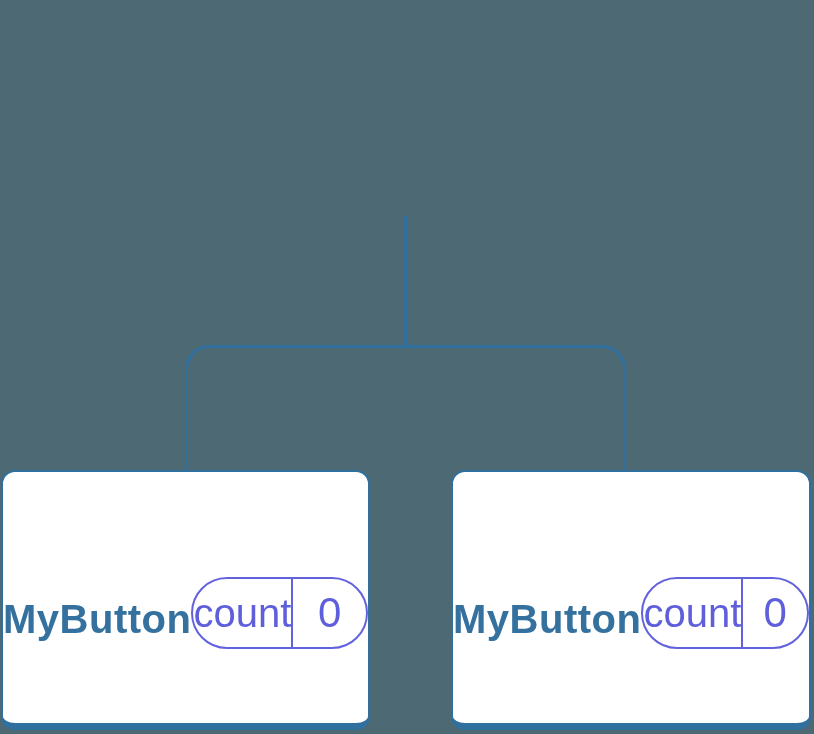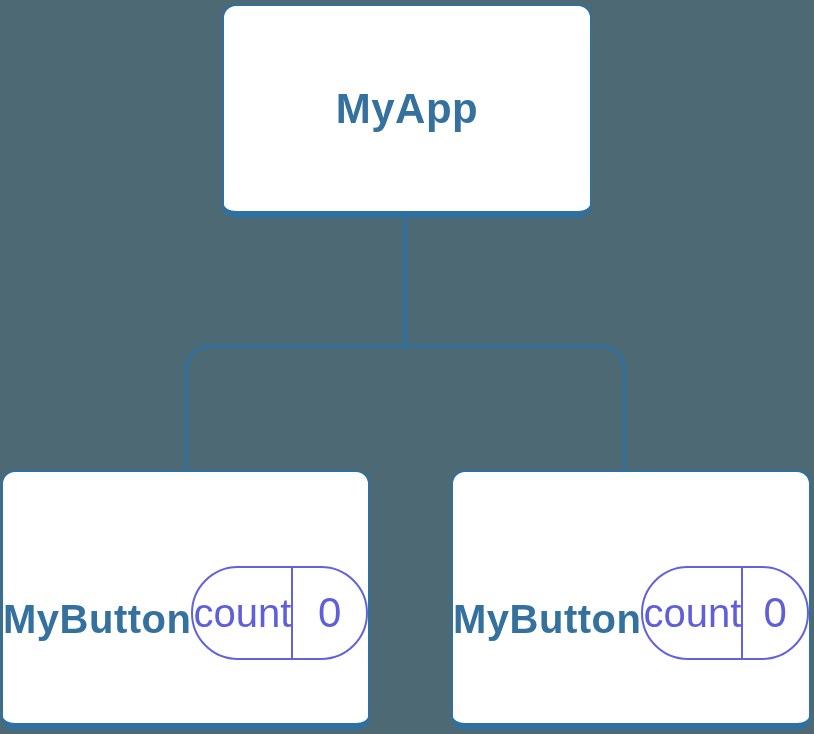--- a/index.html
+++ b/index.html
@@ -74,21 +74,21 @@
     border: 3px solid #2F709F;
     border-bottom: none;
     border-radius: 24px 24px 0 0;
   }
 
   
   .pill {
     box-sizing: border-box;
     margin-top: 31px;
     width: 265px;
-    height: 94px;
+    height: 72px;
     border: 2px solid #6262DE;
     border-radius: 999px;
     display: flex;
     align-items: stretch;
     overflow: hidden;
     background: #ffffff;
   }
   .pill-key {
     flex: 1;
     display: flex;
@@ -110,23 +110,20 @@
     color: #5F5FDC;
     font-size: 42px;
     font-weight: 400;
   }
 </style>
 </head>
 <body>
 
 <div class="canvas">
 
-  <div class="card root-card">
-    <div class="card-title">MyApp</div>
-  </div>
 
   <div class="stem"></div>
   <div class="bracket"></div>
 
   <div class="card child-card left">
     <div class="card-title">MyButton</div>
     <div class="pill">
       <div class="pill-key">count</div>
       <div class="pill-divider"></div>
       <div class="pill-value">0</div>

